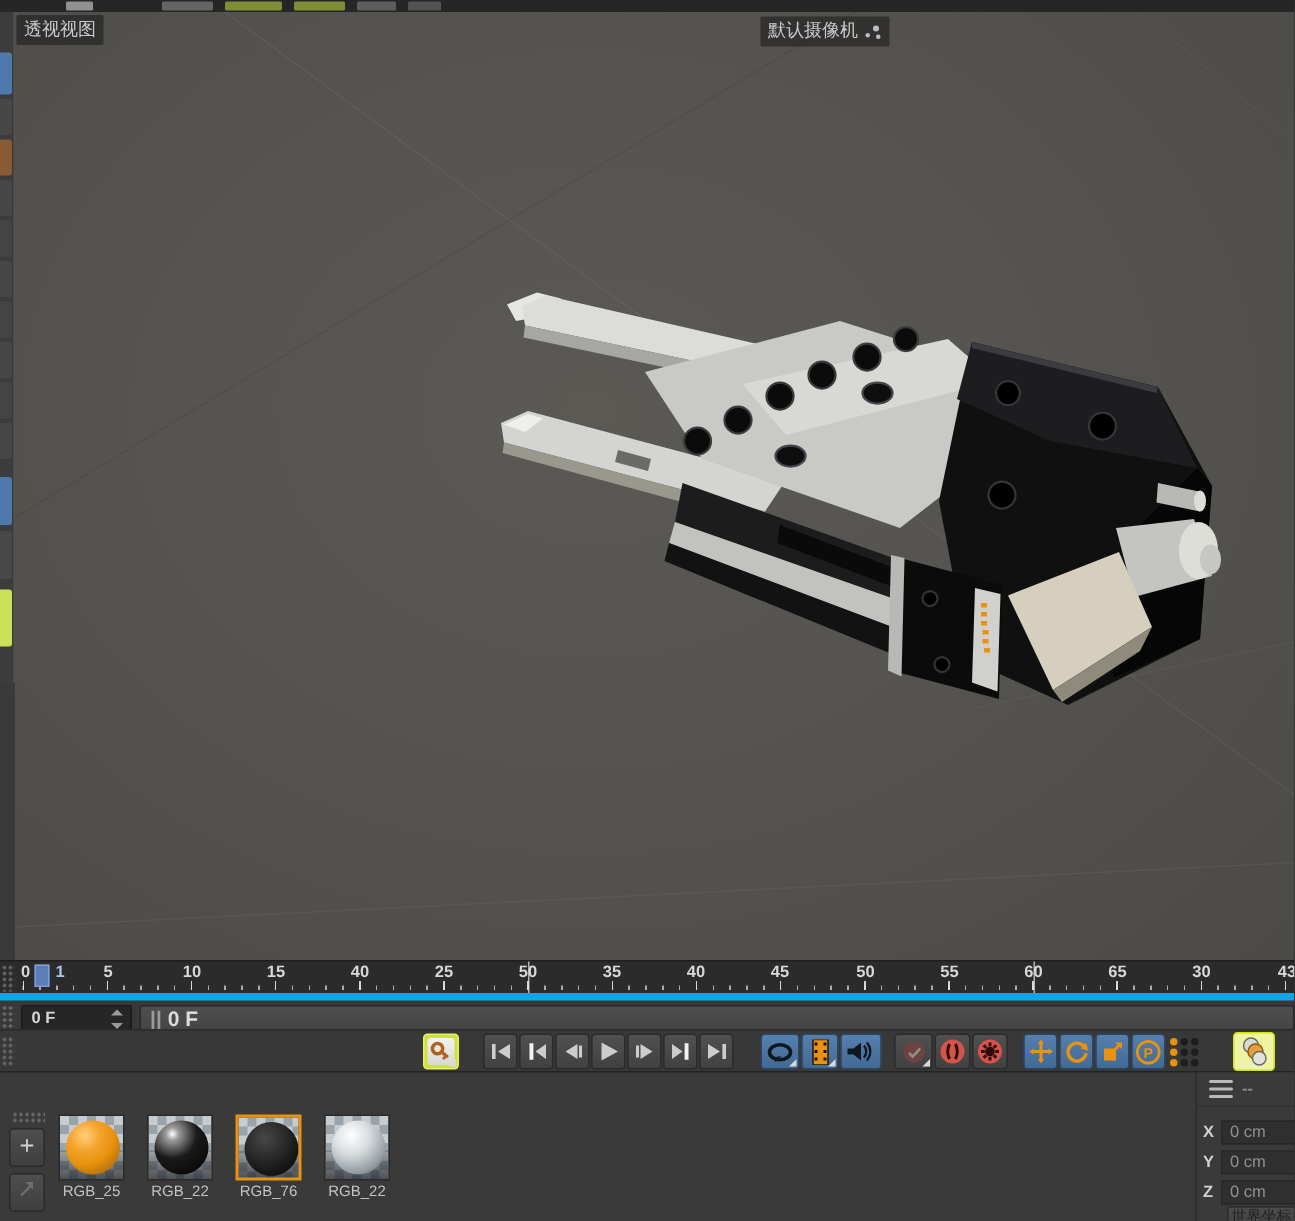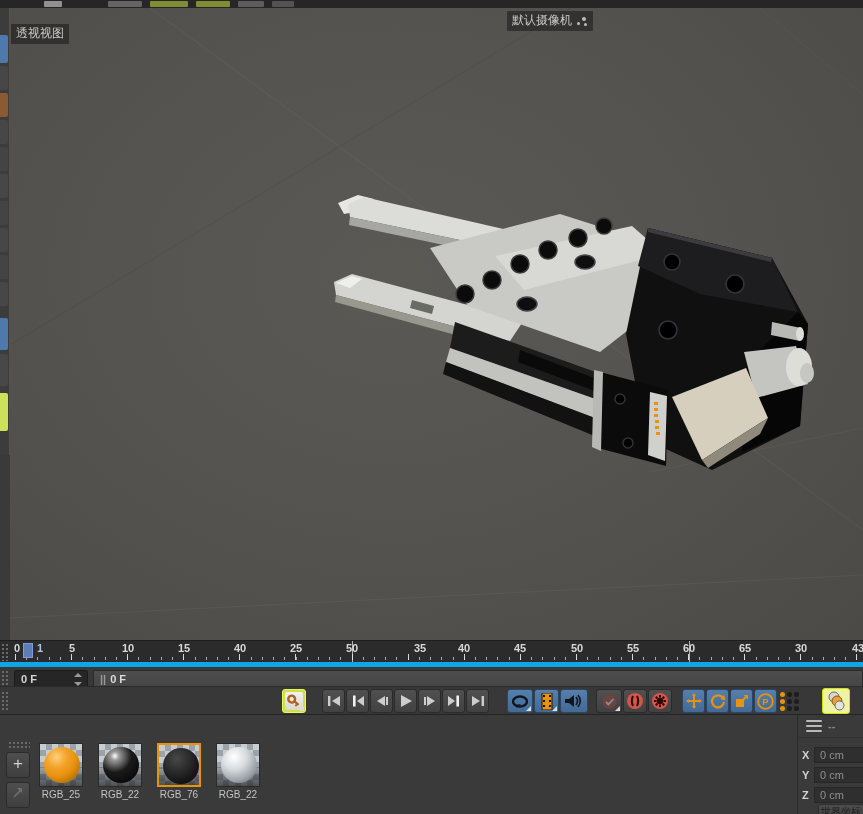--- a/index.html
+++ b/index.html
@@ -14,21 +14,21 @@
   
   #left-toolbar { position:absolute; left:0; top:8px; width:10px; height:447px; background:#3c3c3c; border-right:1px solid #55534f; }
   .sliver { position:absolute; left:0; width:8px; border-radius:0 2px 2px 0; }
 
   
   #viewport { position:absolute; left:10px; top:8px; width:853px; height:632px;
     background:radial-gradient(ellipse at 45% 42%, #5b5954 0%, #555350 50%, #4b4a47 100%); }
   #viewport svg { position:absolute; left:0; top:0; }
   .vp-label { position:absolute; font-size:12px; color:#c9c9c9; background:rgba(18,18,18,.5);
     padding:1px 5px 2px; border-radius:1px; white-space:nowrap; }
-  #view-label { left:1px; top:16px; }
+  #view-label { left:1px; top:2px; }
   #camera-label { left:497px; top:3px; display:flex; align-items:center; gap:4px; }
   .cam-icon { display:inline-block; width:12px; height:10px; position:relative; }
   .cam-icon i { position:absolute; border-radius:50%; background:#bdbdbd; }
 
   
   #ruler { position:absolute; left:0; top:640px; width:863px; height:22px; background:#2b2b2b; border-top:1px solid #1e1e1e; }
   .grip { position:absolute; left:1px; width:9px;
     background-image:radial-gradient(circle, #6a6a6a 1px, transparent 1.2px);
     background-size:4px 4px; }
   #ruler .grip { top:2px; height:18px; }
@@ -46,21 +46,21 @@
   #frame-row .grip { top:3px; height:18px; }
   #frame-field { position:absolute; left:14px; top:3px; width:74px; height:18px; background:#262626;
     border:1px solid #1b1b1b; border-radius:2px; color:#d6d6d6; font-size:11px; font-weight:bold;
     line-height:16px; padding-left:6px; }
   #frame-spinner { position:absolute; right:3px; top:2px; width:10px; height:13px; display:flex; flex-direction:column; justify-content:space-between; }
   #frame-spinner b { width:0; height:0; border-left:4px solid transparent; border-right:4px solid transparent; }
   #frame-spinner .up { border-bottom:4px solid #9a9a9a; }
   #frame-spinner .dn { border-top:4px solid #9a9a9a; }
   #range-bar { position:absolute; left:93px; top:3px; width:770px; height:18px;
     background:linear-gradient(#4e4e4e,#454545); border:1px solid #2a2a2a; border-radius:2px;
-    color:#dcdcdc; font-size:11px; font-weight:bold; line-height:16px; }
+    color:#dcdcdc; font-size:14px; font-weight:bold; line-height:16px; }
   #range-bar .handle { color:#9a9a9a; padding:0 4px 0 6px; }
 
   
   #transport-row { position:absolute; left:0; top:686px; width:863px; height:28px; background:#383838; border-top:1px solid #2a2a2a; }
   #transport-row .grip { top:4px; height:20px; }
   .btn { position:absolute; top:2px; height:24px; border-radius:3px; border:1px solid #2b2b2b;
     background:linear-gradient(#505050,#414141); display:flex; align-items:center; justify-content:center; }
   .btn.blue { background:linear-gradient(#557fad,#436a96); border-color:#2e4560; }
   .btn svg { display:block; }
   .corner:after { content:""; position:absolute; right:1px; bottom:1px; width:0; height:0;
@@ -240,21 +240,21 @@
     <div id="tick-major"></div>
     <span class="frame-line" style="left:352px"></span>
     <span class="frame-line" style="left:689px"></span>
     <span class="tk" style="left:17px">0</span>
     <span class="tk" style="left:72px">5</span>
     <span class="tk" style="left:128px">10</span>
     <span class="tk" style="left:184px">15</span>
     <span class="tk" style="left:240px">40</span>
     <span class="tk" style="left:296px">25</span>
     <span class="tk" style="left:352px">50</span>
-    <span class="tk" style="left:420px">35</span>
+    <span class="tk" style="left:408px">35</span>
     <span class="tk" style="left:464px">40</span>
     <span class="tk" style="left:520px">45</span>
     <span class="tk" style="left:577px">50</span>
     <span class="tk" style="left:633px">55</span>
     <span class="tk" style="left:689px">60</span>
     <span class="tk" style="left:745px">65</span>
     <span class="tk" style="left:801px">30</span>
     <span class="tk" style="left:858px">43</span>
     <div id="playhead"></div>
     <span id="playhead-label">1</span>

